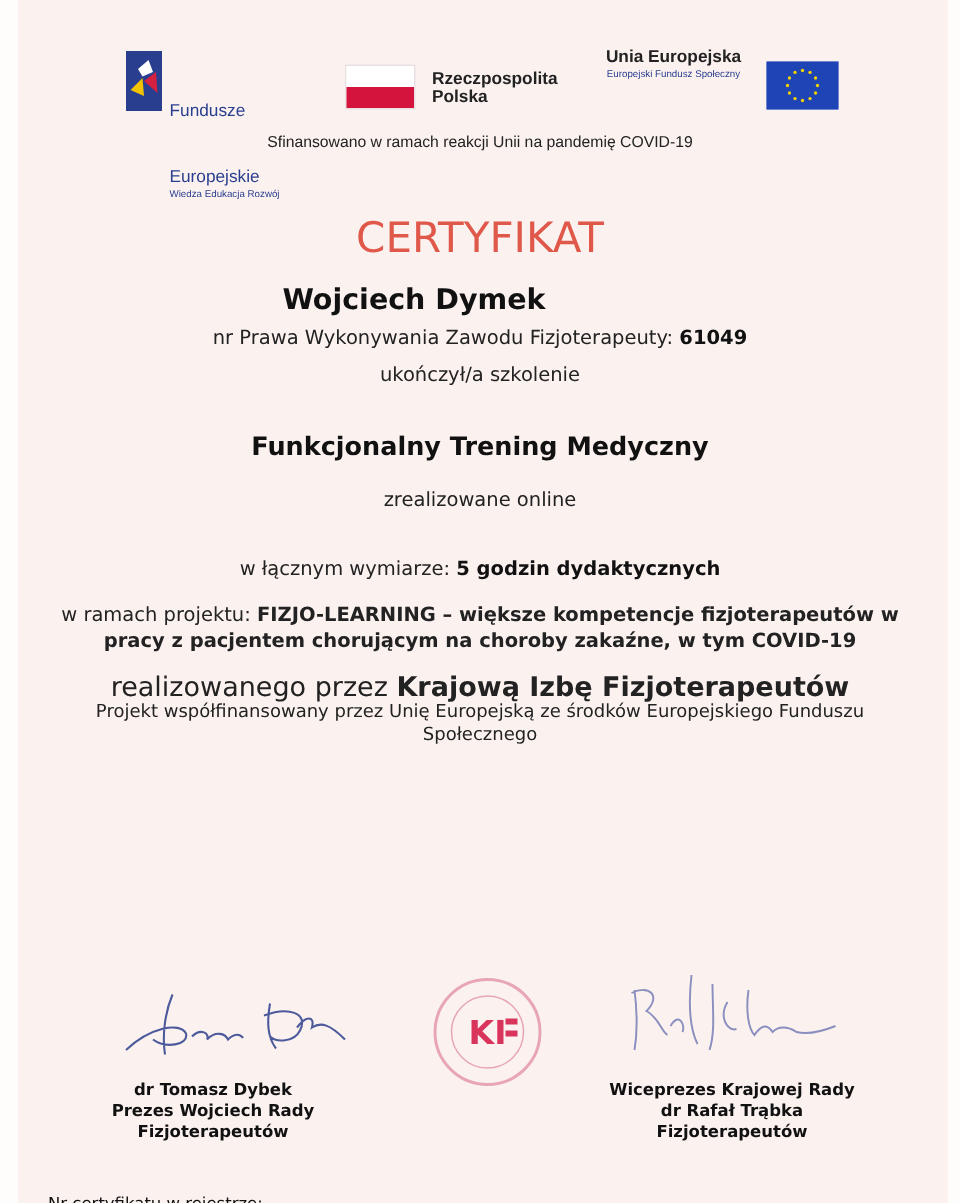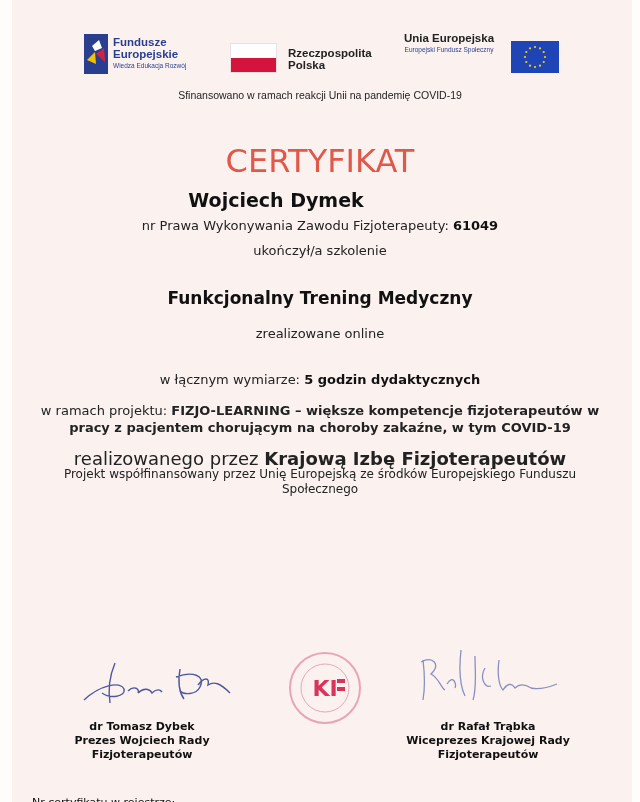--- a/index.html
+++ b/index.html
@@ -3,32 +3,32 @@
 <meta charset="utf-8">
 <style>
   html, body { margin:0; padding:0; }
   body { width:640px; height:802px; background:#fffdfb; position:relative; overflow:hidden; font-family:"DejaVu Sans", sans-serif; color:#1a1a1a; }
   .page { position:absolute; left:12px; top:0; width:620px; height:802px; background:#fbf2f0; }
   .abs { position:absolute; }
   .center { text-align:center; }
   
   .fe-logo { left:84px; top:34px; width:24px; height:40px; background:#2a3e8f; }
   .fe-text { left:113px; top:36px; }
-  .fe-title { font-family:"Liberation Sans", sans-serif; font-weight:bold; font-size:11.5px; color:#2a3e8f; line-height:12px; }
+  .fe-title { font-family:"Liberation Sans", sans-serif; font-weight:normal; font-size:11.5px; color:#2a3e8f; line-height:12px;margin-top:32px; }
   .fe-sub { font-family:"Liberation Sans", sans-serif; font-size:6.5px; color:#2a3e8f; margin-top:2px; }
   .pl-flag { left:230px; top:43px; width:47px; height:30px; border:1px solid #e9e1e1; box-sizing:border-box; }
   .pl-flag .w { height:50%; background:#fff; }
   .pl-flag .r { height:50%; background:#d4143c; }
   .rp-text { left:288px; top:47px; font-family:"Liberation Sans", sans-serif; font-weight:bold; font-size:11.5px; line-height:12px; color:#222; }
   .ue-text { left:395px; top:32px; width:108px; text-align:center; }
   .ue-title { font-family:"Liberation Sans", sans-serif; font-weight:bold; font-size:11.5px; color:#222; }
   .ue-sub { font-family:"Liberation Sans", sans-serif; font-size:6.5px; color:#2a3e8f; margin-top:2px; }
   .eu-flag { left:511px; top:41px; width:48px; height:32px; background:#1f44b6; }
   .funded { left:0; top:89px; width:640px; font-family:"Liberation Sans", sans-serif; font-size:10.5px; color:#222; }
-  .cert-title { left:0; top:142px; width:640px; font-size:32px; color:#e0584a; letter-spacing:0px; }
+  .cert-title { left:0; top:142px; width:640px; font-size:28px; color:#e0584a; letter-spacing:0px; }
   .name { left:0; top:189px; width:552px; font-size:19px; font-weight:bold; color:#111; }
   .line { left:0; width:640px; font-size:13px; color:#222; }
   .line b { font-weight:bold; color:#111; }
   .course { left:0; top:288px; width:640px; font-size:17px; font-weight:bold; color:#111; }
   .project { left:20px; top:402px; width:600px; font-size:13px; line-height:17px; color:#222; }
   .org { left:40px; top:451px; width:560px; font-size:18px; line-height:15px; color:#222; }
   .cofund { left:40px; top:467px; width:560px; font-size:12px; line-height:15px; color:#222; }
   .sig-block { top:720px; width:220px; font-size:11px; line-height:14px; font-weight:bold; color:#111; text-align:center; }
   .seal { left:289px; top:652px; width:72px; height:72px; border-radius:50%; border:2px solid #e8a6b4; box-sizing:border-box; }
   .bottom-cut { left:32px; top:796px; font-size:11px; color:#111; }
@@ -130,18 +130,18 @@
     <text x="34" y="42" text-anchor="middle" font-family="DejaVu Sans, sans-serif" font-weight="bold" font-size="22" fill="#d9345c">KI</text>
     <rect x="46" y="25" width="8" height="4" fill="#d9345c"></rect>
     <rect x="46" y="33" width="8" height="4" fill="#d9345c"></rect>
   </svg>
 </div>
 
 <svg class="abs" style="left:415px;top:648px;" width="150" height="62" viewBox="0 0 150 62">
   <path d="M8 12 C10 28 10 40 8 52 M6 14 C18 8 26 16 16 26 C24 30 26 40 30 42 M32 36 C38 26 42 36 40 40 M46 2 C44 20 44 36 50 48 M60 8 C60 24 62 40 58 52 M70 20 C64 30 70 40 76 38 M84 12 C82 26 84 38 88 42 C92 36 96 34 100 40 C104 36 110 36 116 40 C124 42 132 40 142 36" stroke="#8a8fbf" stroke-width="1.3" fill="none"></path>
 </svg>
 <div class="abs sig-block" style="left:378px;">
+  <div>Wiceprezes Krajowej Rady</div>
   <div>dr Rafał Trąbka</div>
-  <div>Wiceprezes Krajowej Rady</div>
   <div>Fizjoterapeutów</div>
 </div>
 
 <div class="abs bottom-cut">Nr certyfikatu w rejestrze:</div>
 
 </body></html>

